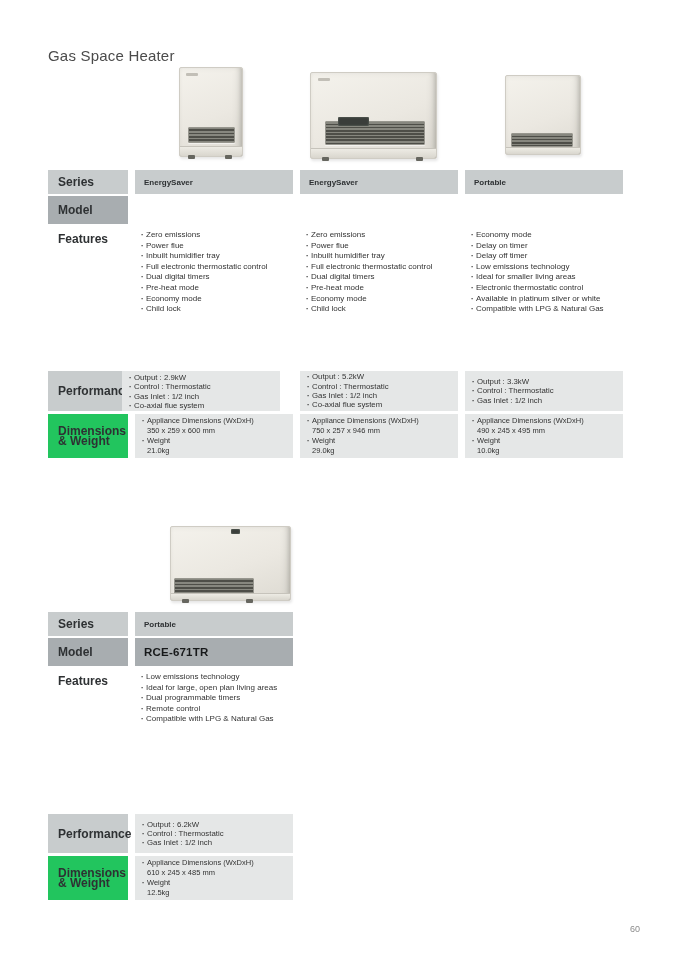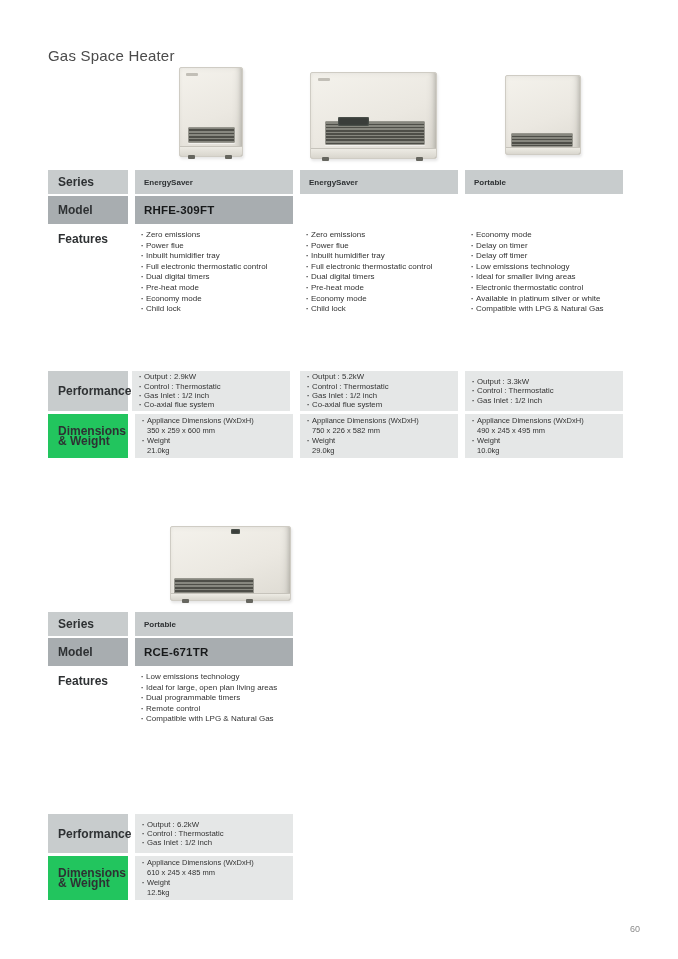--- a/index.html
+++ b/index.html
@@ -99,21 +99,20 @@
       <div class="base" style="bottom:0; height:6px;"></div>
     </div>
   </div>
 
   <div class="cell lbl series-bg" style="left:48px; top:170px; width:80px; height:24px;">Series</div>
   <div class="cell series-val series-bg" style="left:135px; top:170px; width:158px; height:24px;">EnergySaver</div>
   <div class="cell series-val series-bg" style="left:300px; top:170px; width:158px; height:24px;">EnergySaver</div>
   <div class="cell series-val series-bg" style="left:465px; top:170px; width:158px; height:24px;">Portable</div>
 
   <div class="cell lbl model-bg" style="left:48px; top:196px; width:80px; height:28px;">Model</div>
-  <div class="cell model-val model-bg" style="left:135px; top:196px; width:158px; height:28px;">RHFE-309FT</div>
 
   <div class="cell lbl feat-lbl" style="left:48px; top:231px; width:80px; height:14px;">Features</div>
   <div class="cell list feat-list" style="left:135px; top:230px; width:160px;">
       <div class="li b">Zero emissions</div>
       <div class="li b">Power flue</div>
       <div class="li b">Inbuilt humidifier tray</div>
       <div class="li b">Full electronic thermostatic control</div>
       <div class="li b">Dual digital timers</div>
       <div class="li b">Pre-heat mode</div>
       <div class="li b">Economy mode</div>
@@ -134,21 +133,21 @@
       <div class="li b">Delay on timer</div>
       <div class="li b">Delay off timer</div>
       <div class="li b">Low emissions technology</div>
       <div class="li b">Ideal for smaller living areas</div>
       <div class="li b">Electronic thermostatic control</div>
       <div class="li b">Available in platinum silver or white</div>
       <div class="li b">Compatible with LPG &amp; Natural Gas</div>
     </div>
 
   <div class="cell lbl perf-bg" style="left:48px; top:371px; width:80px; height:40px;">Performance</div>
-  <div class="cell list perf-list val-bg" style="left:132px; top:371px; width:158px; height:40px;">
+  <div class="cell list perf-list val-bg" style="left:122px; top:371px; width:158px; height:40px;justify-content:space-between;">
       <div class="li b">Output : 2.9kW</div>
       <div class="li b">Control : Thermostatic</div>
       <div class="li b">Gas Inlet : 1/2 inch</div>
       <div class="li b">Co-axial flue system</div>
     </div>
   <div class="cell list perf-list val-bg" style="left:300px; top:371px; width:158px; height:40px;">
       <div class="li b">Output : 5.2kW</div>
       <div class="li b">Control : Thermostatic</div>
       <div class="li b">Gas Inlet : 1/2 inch</div>
       <div class="li b">Co-axial flue system</div>
@@ -164,21 +163,21 @@
     <div>&amp; Weight</div>
   </div>
   <div class="cell list dims-list val-bg" style="left:135px; top:414px; width:158px; height:44px;">
       <div class="li b">Appliance Dimensions (WxDxH)</div>
       <div class="li">350 x 259 x 600 mm</div>
       <div class="li b">Weight</div>
       <div class="li">21.0kg</div>
     </div>
   <div class="cell list dims-list val-bg" style="left:300px; top:414px; width:158px; height:44px;">
       <div class="li b">Appliance Dimensions (WxDxH)</div>
-      <div class="li">750 x 226 x 582 mm</div>
+      <div class="li">750 x 257 x 946 mm</div>
       <div class="li b">Weight</div>
       <div class="li">29.0kg</div>
     </div>
   <div class="cell list dims-list val-bg" style="left:465px; top:414px; width:158px; height:44px;">
       <div class="li b">Appliance Dimensions (WxDxH)</div>
       <div class="li">490 x 245 x 495 mm</div>
       <div class="li b">Weight</div>
       <div class="li">10.0kg</div>
     </div>
 

